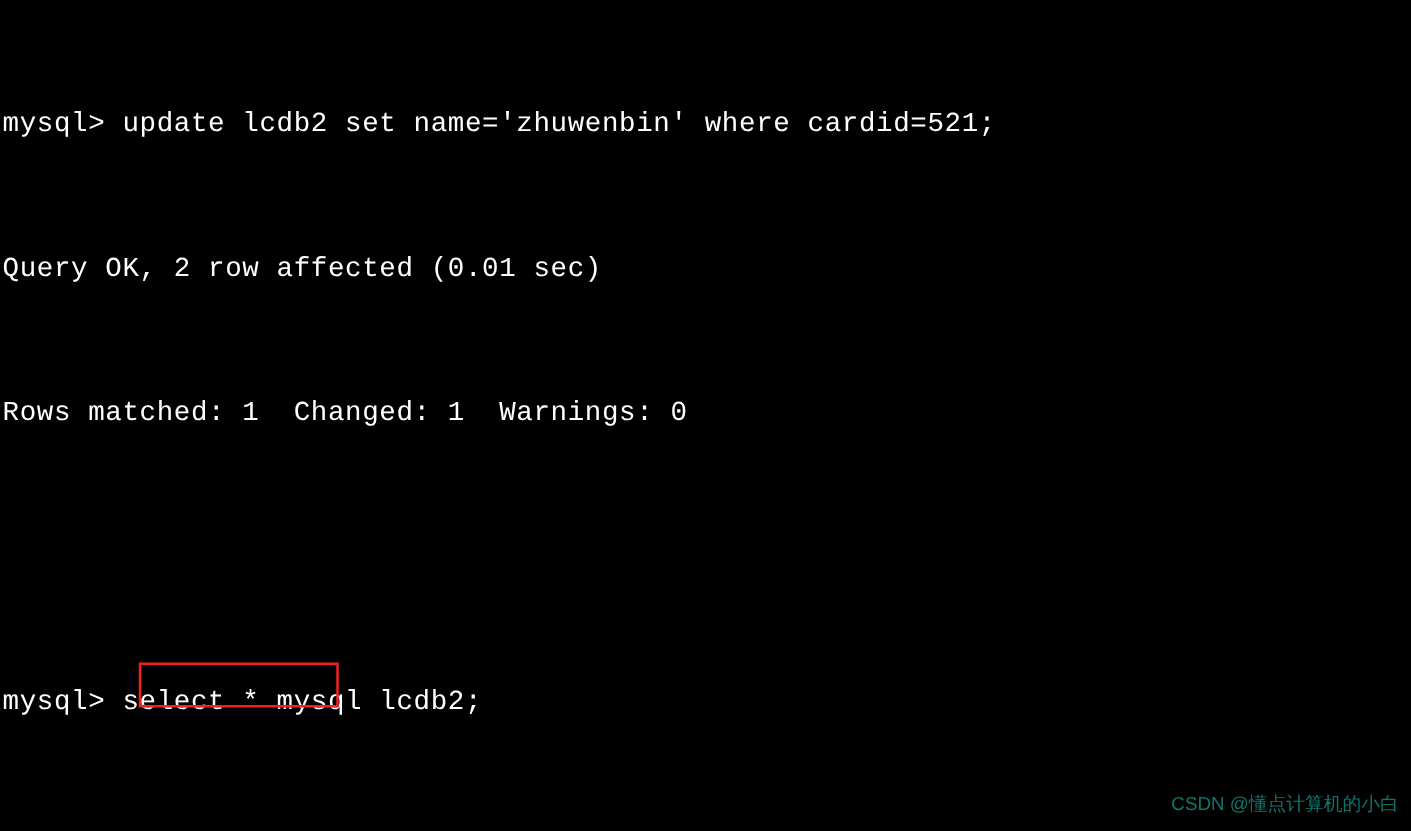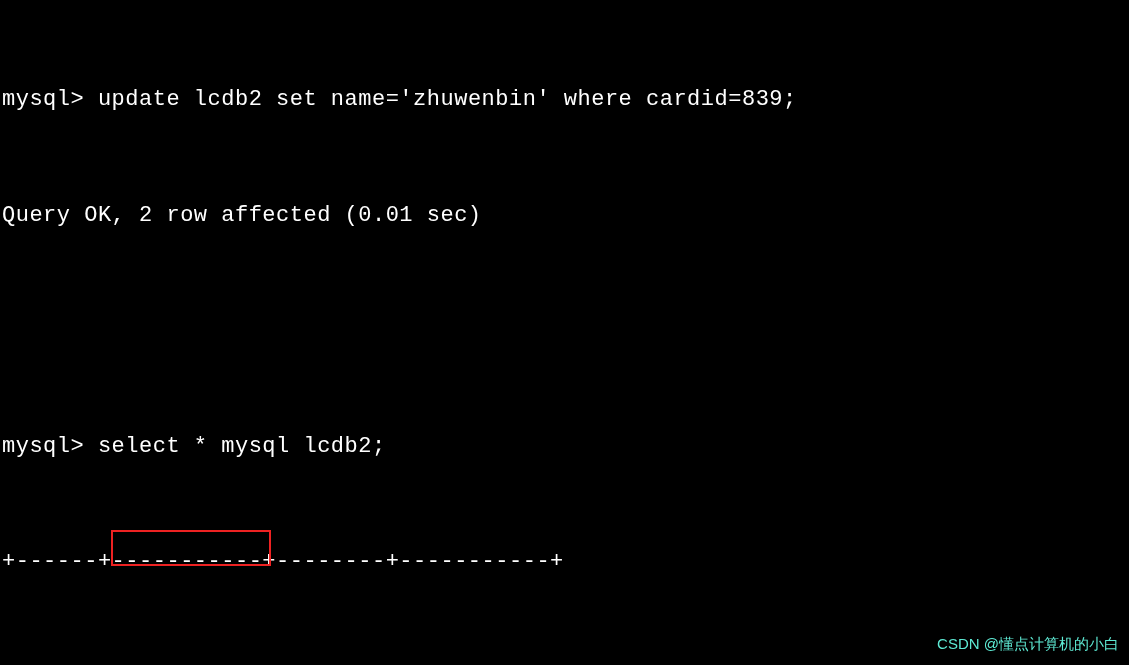--- a/index.html
+++ b/index.html
@@ -29,32 +29,33 @@
     }
     .highlight-box {
       position: absolute;
       border: 2px solid #ee2222;
       pointer-events: none;
     }
     .watermark {
       position: absolute;
       bottom: 8px;
       right: 10px;
-      color: #5eead4;
+      color: #0f766e;
       font-size: 15px;
       font-family: sans-serif;
       letter-spacing: 0;
     }
   </style>
 </head>
 <body>
 
 <div class="terminal">
-  <div class="line"><span>mysql&gt;</span> <span>update lcdb2 set name='zhuwenbin' where cardid=839;</span></div>
+  <div class="line"><span>mysql&gt;</span> <span>update lcdb2 set name='zhuwenbin' where cardid=521;</span></div>
   <div class="line">Query OK, 2 row affected (0.01 sec)</div>
+  <div class="line">Rows matched: 1  Changed: 1  Warnings: 0</div>
   <div class="line"> </div>
   <div class="line"><span>mysql&gt;</span> <span>select * mysql lcdb2;</span></div>
   <div class="line">+------+-----------+--------+-----------+</div>
   
   
   
   
   
   
   

